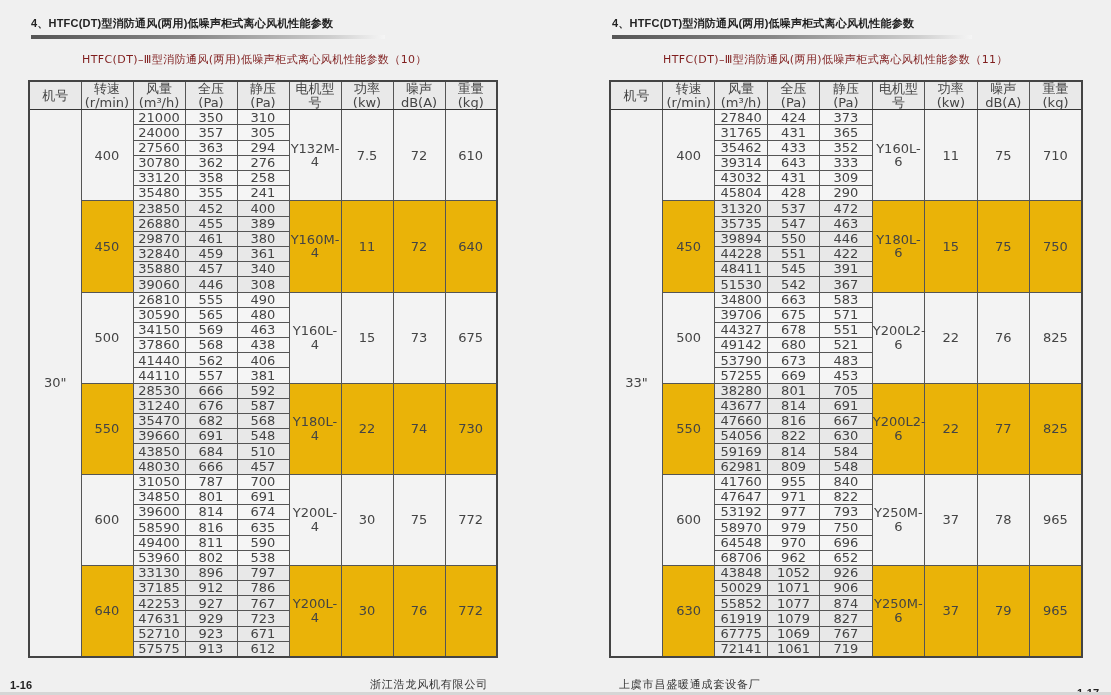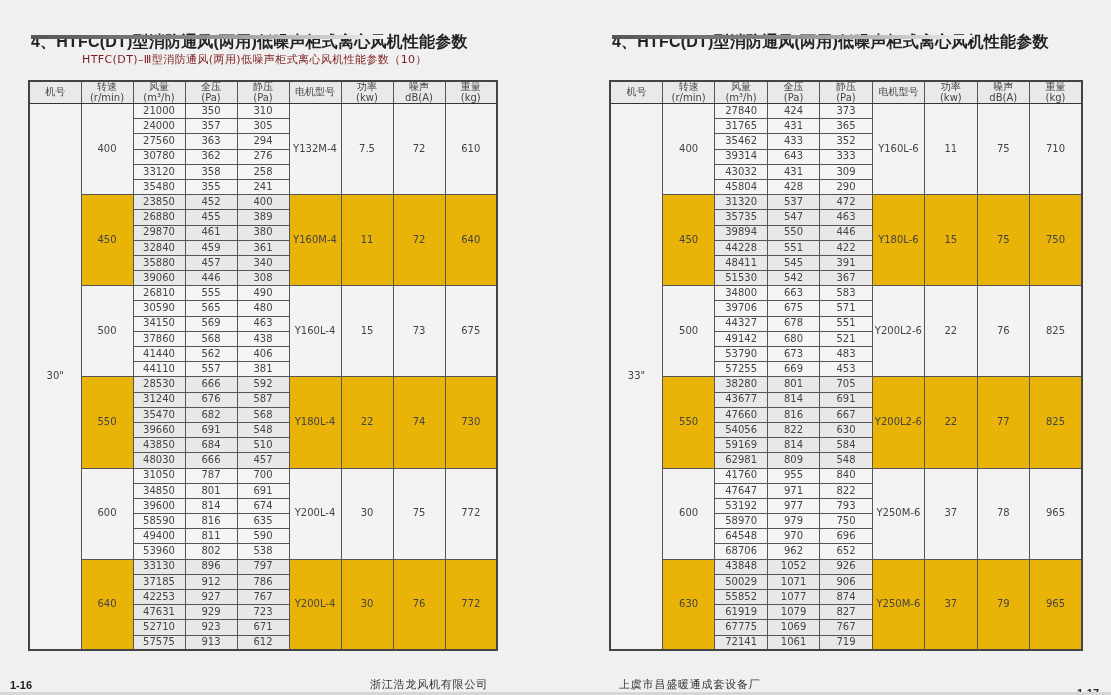--- a/index.html
+++ b/index.html
@@ -9,24 +9,24 @@
       font-family: "DejaVu Sans", "Liberation Sans", sans-serif;
       color: #333;
       position: relative;
     }
     .page { position: absolute; top: 0; height: 695px; }
     .page-left { left: 0; width: 555px; }
     .page-right { left: 555px; width: 556px; }
 
     .section-title {
       position: absolute;
-      top: 32px;
+      top: 16px;
       font-family: "Liberation Sans", "DejaVu Sans", sans-serif;
       font-weight: bold;
-      font-size: 16px;
+      font-size: 11px;
       color: #222;
       letter-spacing: 0.2px;
       white-space: nowrap;
     }
     .section-underline {
       position: absolute;
       top: 35px;
       height: 4px;
       background: linear-gradient(to right, #555 0%, #888 45%, #cfcfcf 85%, #f5f5f5 100%);
     }
@@ -37,21 +37,21 @@
       color: #7f1d1d;
       white-space: nowrap;
       letter-spacing: 0.4px;
     }
 
     table.perf {
       position: absolute;
       top: 80px;
       border-collapse: collapse;
       border: 2px solid #444;
-      font-size: 10px;
+      font-size: 13px;
       color: #444;
       table-layout: fixed;
       background: #f3f3f3;
     }
     table.perf th, table.perf td {
       border: 1px solid #555;
       text-align: center;
       vertical-align: middle;
       padding: 0;
       font-weight: normal;
@@ -340,20 +340,21 @@
       </tbody>
   </table>
 
   <div class="footer-left-num" style="left:10px;">1-16</div>
   <div class="footer-company" style="left:370px;">浙江浩龙风机有限公司</div>
 </div>
 
 <div class="page page-right">
   <div class="section-title" style="left:57px;">4、HTFC(DT)型消防通风(两用)低噪声柜式离心风机性能参数</div>
   <div class="section-underline" style="left:57px; width:360px;"></div>
+  <div class="table-caption" style="left:108px;">HTFC(DT)–Ⅲ型消防通风(两用)低噪声柜式离心风机性能参数（11）</div>
 
   <table class="perf" id="table-1" style="left:54px; width:474px;">
     <colgroup>
       <col style="width:52px">
         <col style="width:52px">
         <col style="width:52px">
         <col style="width:52px">
         <col style="width:52px">
         <col style="width:52px">
         <col style="width:52px">

